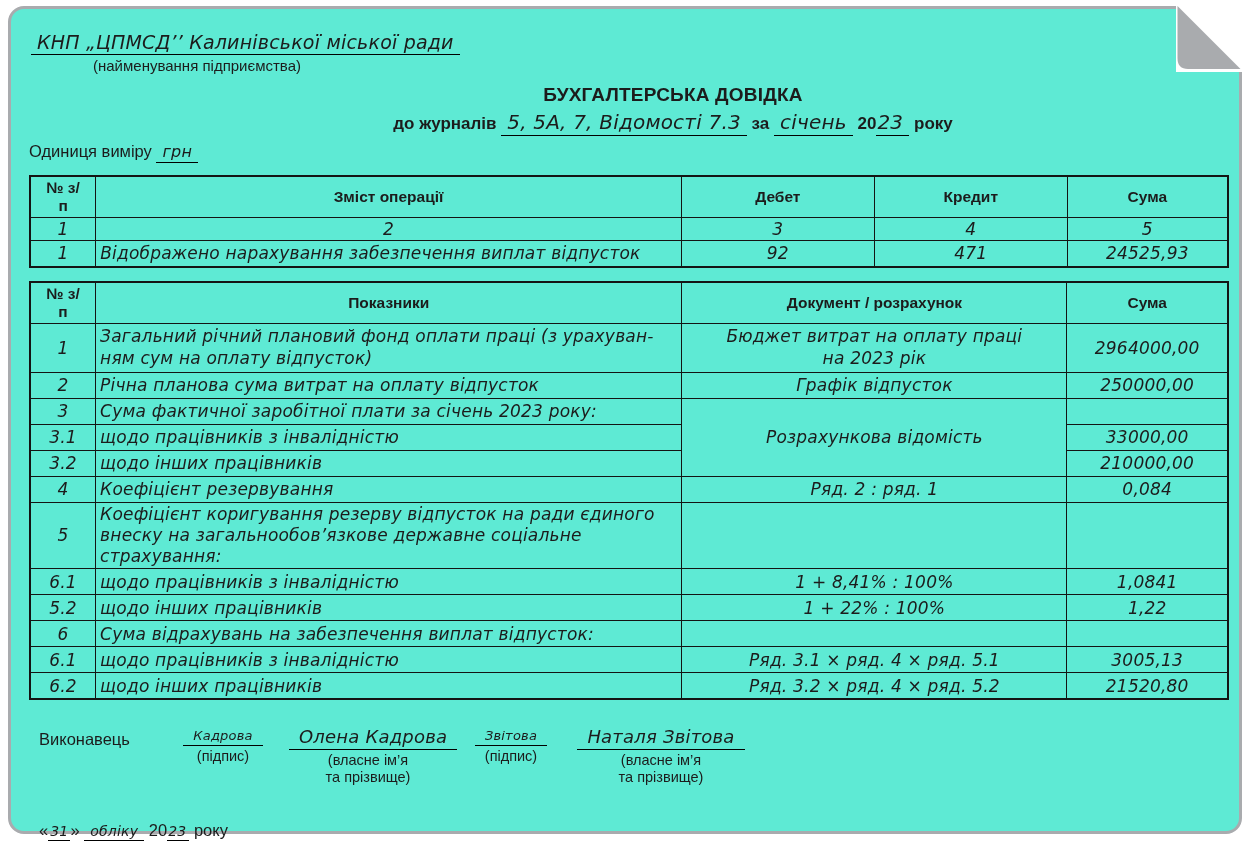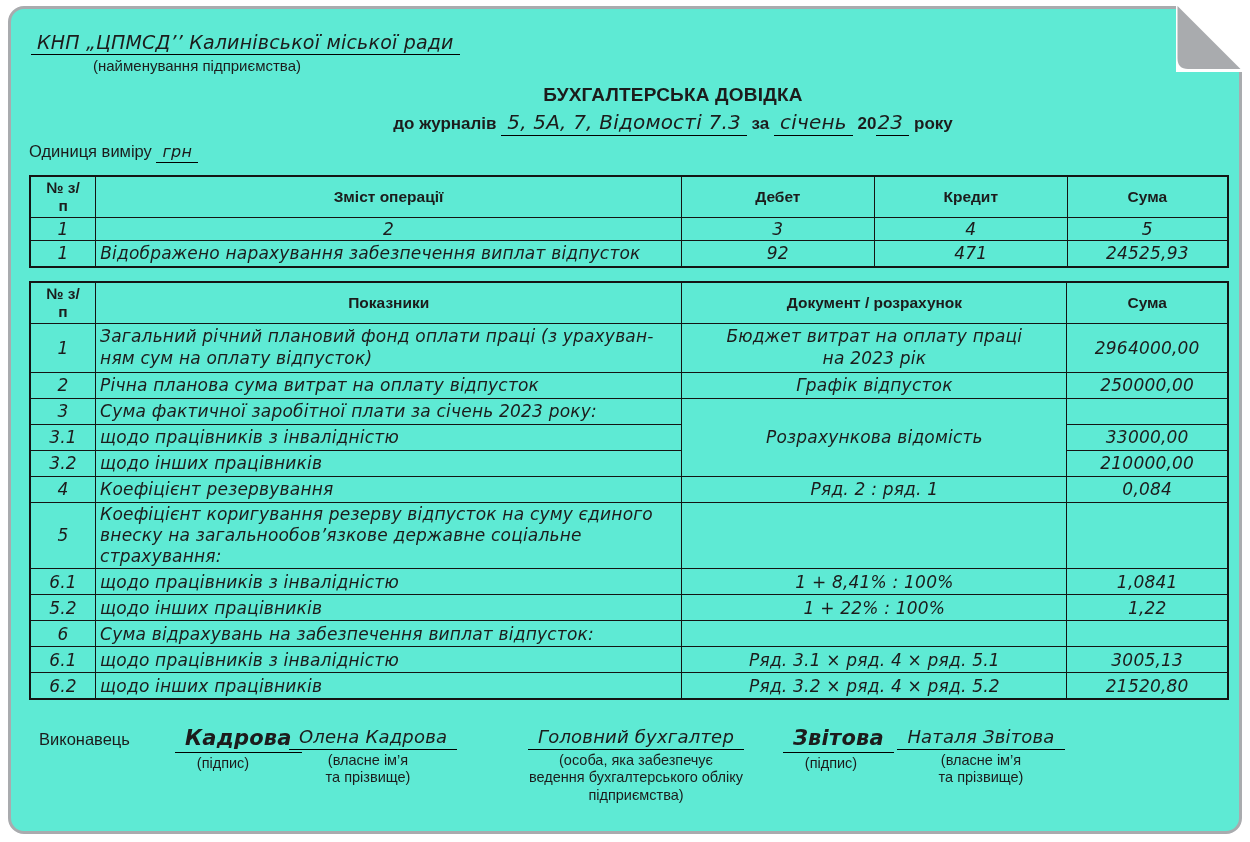--- a/index.html
+++ b/index.html
@@ -56,21 +56,21 @@
   .t2 { margin-top: 13px; }
   tr.h23 td { height: 21px; }
   tr.h26 td { height: 26px; }
   tr.h49 td { height: 49px; }
 
   .sig-row { display: flex; align-items: flex-start; margin-top: 26px; margin-left: 18px; }
   .sig-label { font-size: 16.5px; padding-top: 4px; }
   .sig-col { text-align: center; }
   .sig-line { display: inline-block; border-bottom: 1.5px solid #000; padding: 0 10px 2px 10px; white-space: nowrap; }
   .sig-col .hw { font-size: 18px; }
-  .sig-col .signature { font-size: 21px; font-weight: bold; }
+  .sig-col .signature { font-size: 13px; font-weight: normal; }
   .sig-caption { font-size: 14.5px; line-height: 1.22; margin-top: 2px; white-space: pre-line; }
 
   .date-line { margin-left: 18px; margin-top: 34px; font-size: 16.5px; }
   .date-line .hw { font-size: 14px; }
 </style>
 </head>
 <body>
 
 <div class="page">
   <div class="fold-mask"></div>
@@ -180,21 +180,21 @@
         <td class="hw">210000,00</td>
       </tr>
       <tr class="h26">
         <td class="hw">4</td>
         <td class="hw left">Коефіцієнт резервування</td>
         <td class="hw">Ряд. 2 : ряд. 1</td>
         <td class="hw">0,084</td>
       </tr>
       <tr class="h49">
         <td class="hw">5</td>
-        <td class="hw left ml">Коефіцієнт коригування резерву відпусток на суму єдиного
+        <td class="hw left ml">Коефіцієнт коригування резерву відпусток на ради єдиного
 внеску на загальнообов’язкове державне соціальне страхування:</td>
         <td class="hw"></td>
         <td class="hw"></td>
       </tr>
       <tr class="h26">
         <td class="hw">6.1</td>
         <td class="hw left">щодо працівників з інвалідністю</td>
         <td class="hw">1 + 8,41% : 100%</td>
         <td class="hw">1,0841</td>
       </tr>
@@ -233,26 +233,20 @@
         <span class="sig-line hw signature">Кадрова</span>
         <div class="sig-caption">(підпис)</div>
       </div>
 
       <div class="sig-col" style="width:158px; margin-left:18px;">
         <span class="sig-line hw">Олена Кадрова</span>
         <div class="sig-caption">(власне ім’я
 та прізвище)</div>
       </div>
 
-      <div class="sig-col" style="width:262px; margin-left:58px;">
-        <span class="sig-line hw">Головний бухгалтер</span>
-        <div class="sig-caption">(особа, яка забезпечує
-ведення бухгалтерського обліку
-підприємства)</div>
-      </div>
 
       <div class="sig-col" style="width:96px; margin-left:16px;">
         <span class="sig-line hw signature">Звітова</span>
         <div class="sig-caption">(підпис)</div>
       </div>
 
       <div class="sig-col" style="width:168px; margin-left:18px;">
         <span class="sig-line hw">Наталя Звітова</span>
         <div class="sig-caption">(власне ім’я
 та прізвище)</div>

